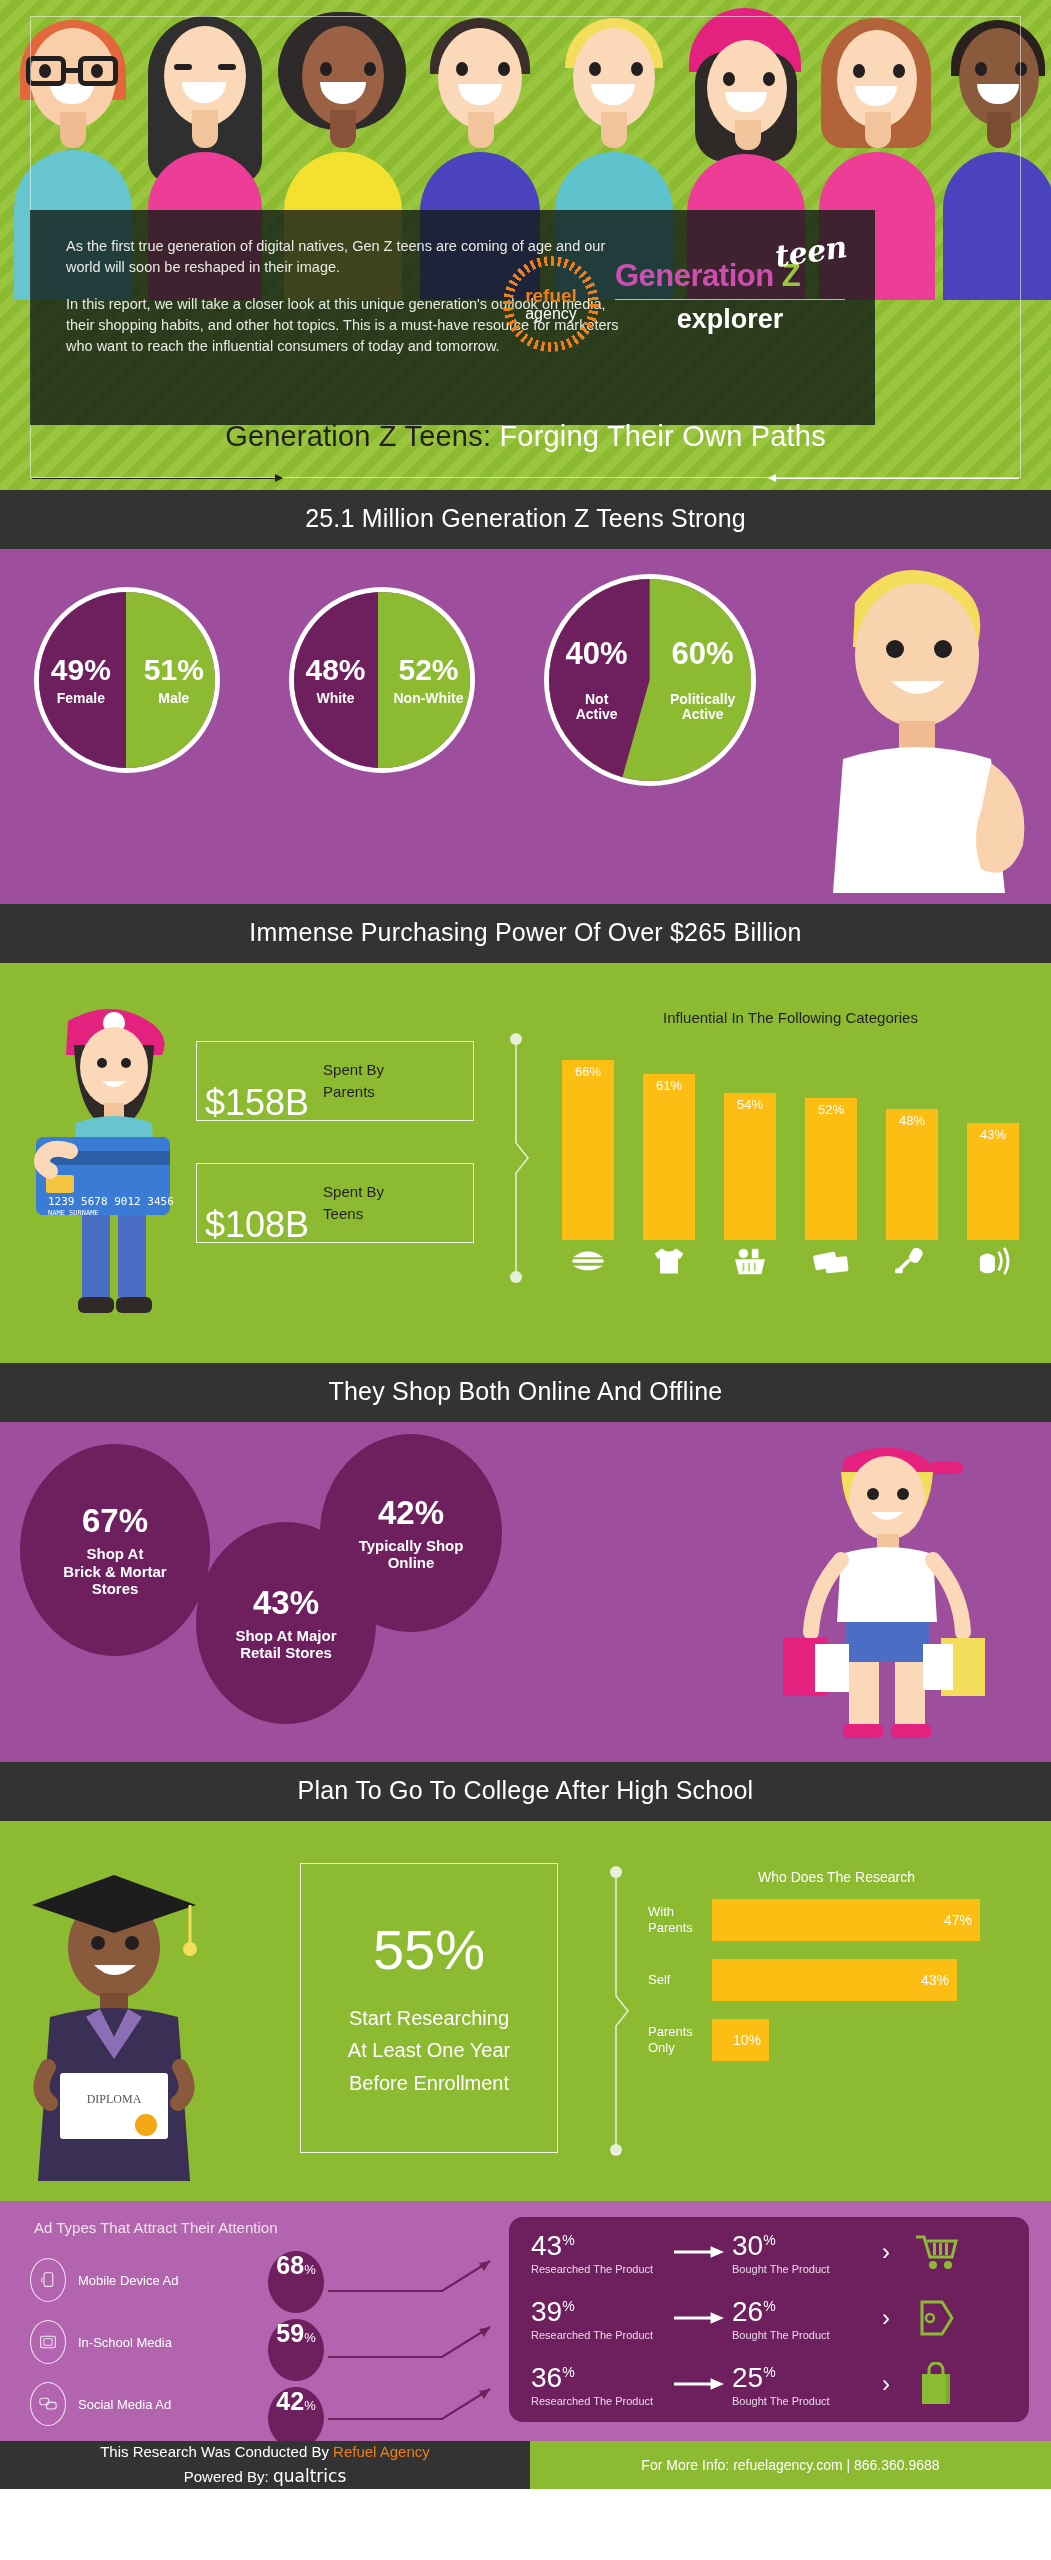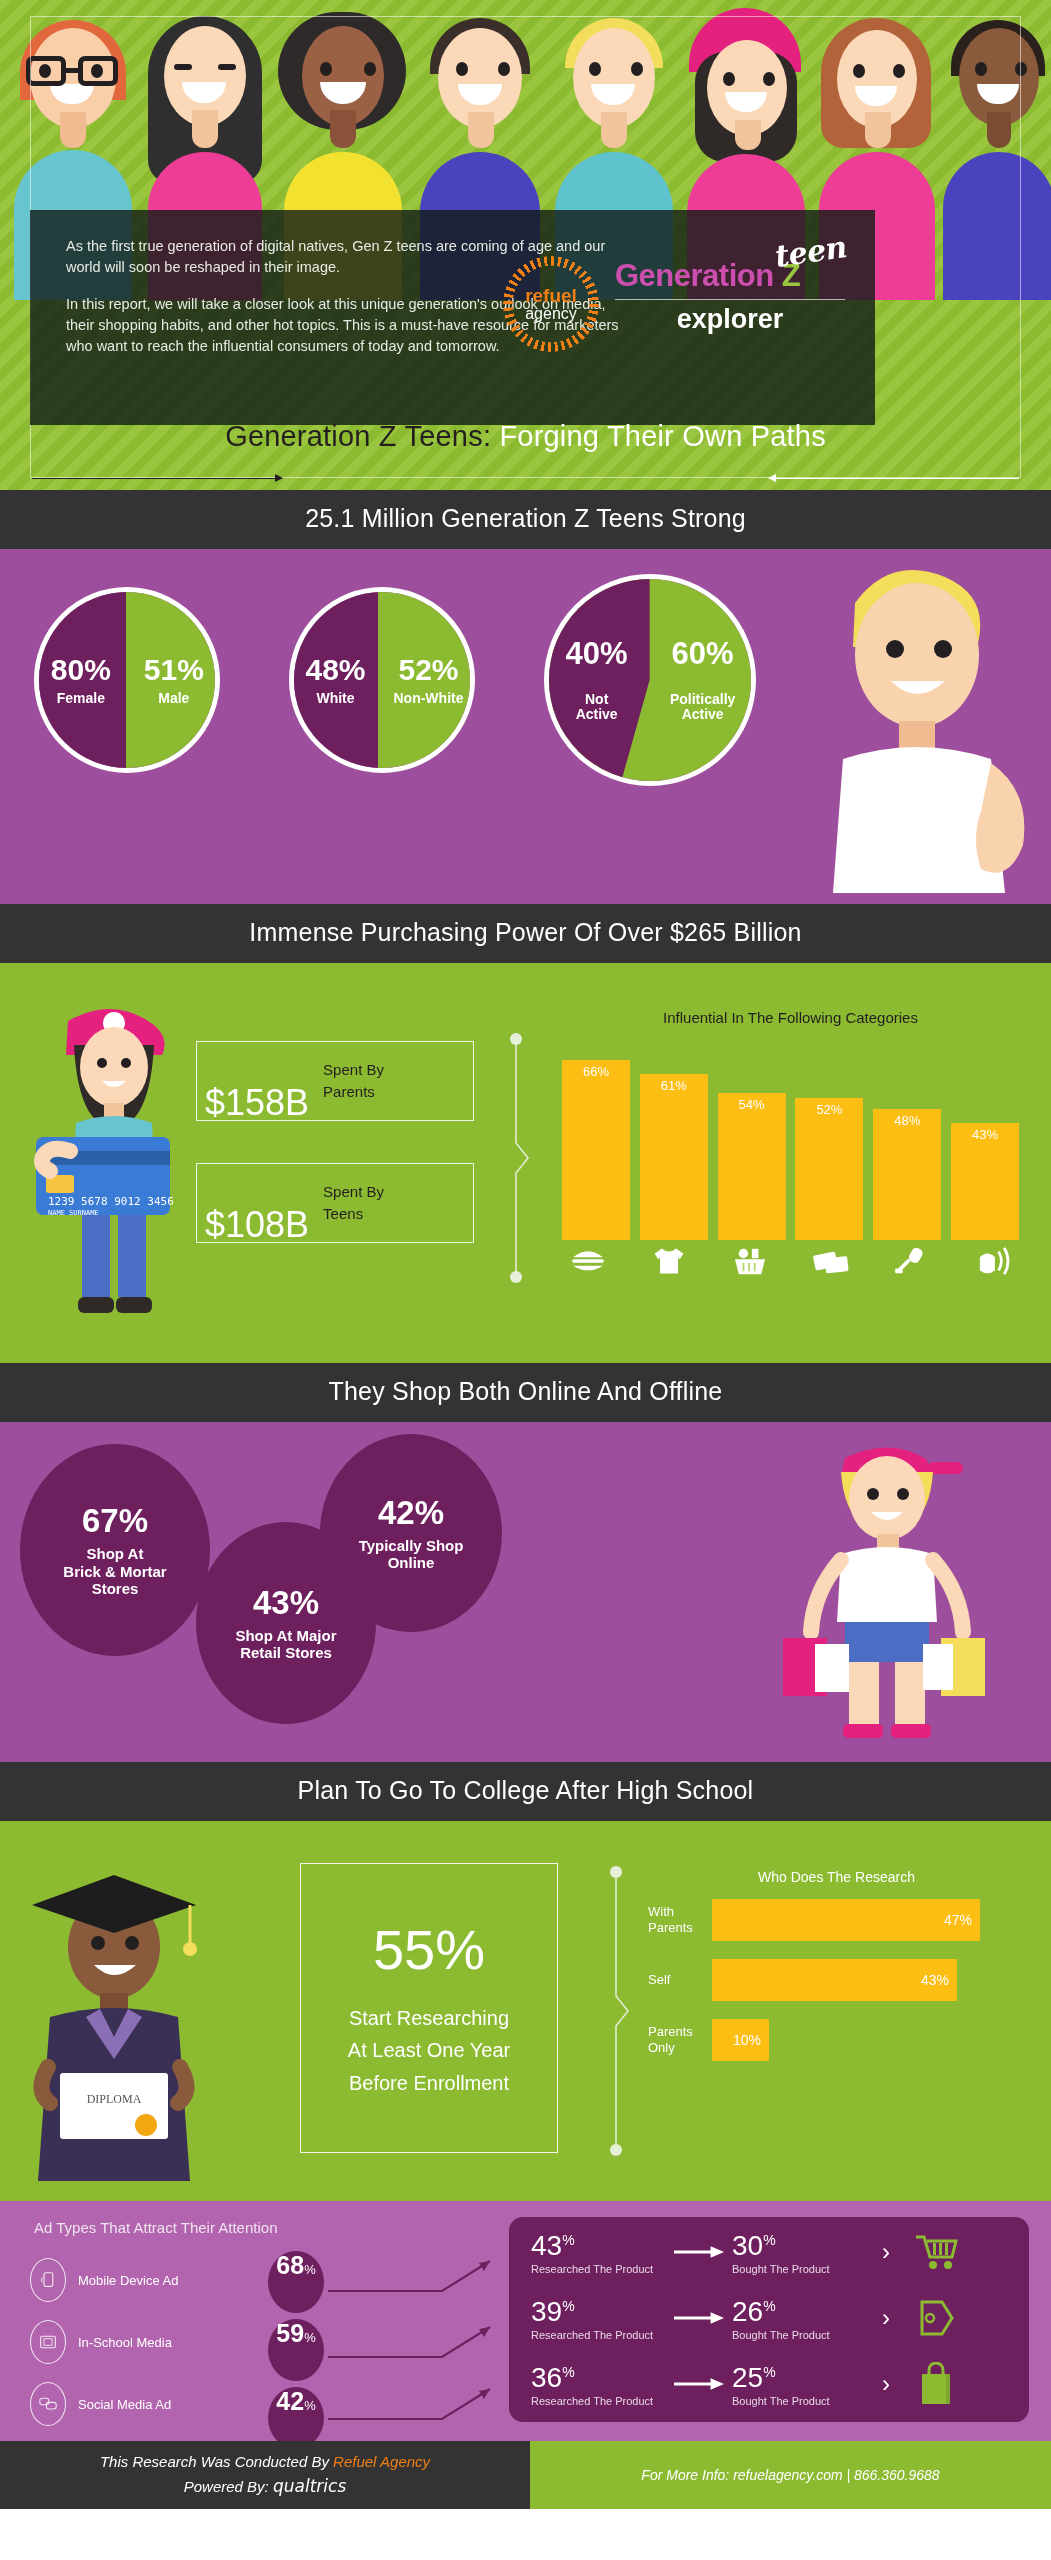--- a/index.html
+++ b/index.html
@@ -124,21 +124,21 @@
   }
   .spend-box + .spend-box { margin-top: 42px; }
   .spend-amt { font-size: 36px; color:#fff; margin-right: 14px; margin-top: 43px; }
   .spend-lab { font-size: 15px; color:#241f1f; line-height:1.45; }
 
   .bracket { position:absolute; left:510px; top:70px; width:22px; height:250px; }
 
   .cats { position:absolute; left: 556px; top: 46px; right: 26px; }
   .cats-title { text-align:center; font-size:15px; color:#241f1f; margin-bottom: 14px; }
   .bars { display:flex; align-items:flex-end; justify-content:space-between; height: 200px; padding:0 6px; }
-  .bar-col { width: 68px; display:flex; flex-direction:column; align-items:center; }
+  .bar-col { width: 52px; display:flex; flex-direction:column; align-items:center; }
   .bar {
     width: 100%; background:#fdbe14; position:relative;
     display:flex; justify-content:center;
   }
   .bar .bval { color:#fff; font-size: 13px; margin-top: 4px; }
   .cat-icons { display:flex; justify-content:space-between; padding: 4px 6px 0; }
   .cat-icon { width:52px; height:34px; display:flex; align-items:center; justify-content:center; }
 
   
   .shopping { background:#9d4e9c; position:relative; height: 340px; overflow:hidden; }
@@ -196,21 +196,21 @@
   .frow { display:flex; align-items:center; height: 62px; padding: 0 22px; margin-top: 4px; }
   .fcell { width: 135px; }
   .fcell .n { font-size: 28px; color:#fff; }
   .fcell .n sup { font-size: 14px; }
   .fcell .c { font-size: 11px; color:#e9d9e7; margin-top: 1px; }
   .farrow { width: 66px; display:flex; align-items:center; justify-content:center; }
   .fchev { width: 38px; text-align:center; color:#fff; font-size: 24px; }
   .ficon { width: 62px; display:flex; align-items:center; justify-content:center; }
 
   
-  .footer { display:flex; height: 68px; font-style: italic; }
+  .footer { display:flex; height: 48px; }
   .footer-l {
     width: 530px; background:#333333; color:#ffffff;
     display:flex; flex-direction:column; align-items:center; justify-content:center;
     font-size: 15px; line-height: 1.5;
   }
   .footer-l .orange { color:#f07f16; }
   .footer-l .qual { font-family:"DejaVu Sans", sans-serif; font-size: 17px; }
   .footer-r {
     flex:1; background:#8cbb32; color:#ffffff;
     display:flex; align-items:center; justify-content:center; font-size: 14px;
@@ -348,21 +348,21 @@
   <div class="demo">
     <div class="pies">
 
       <div class="pie">
         <div class="pie-ring">
           <div class="pie-half-l" style="left:0;width:49%;background:#6e1f5e;"></div>
           <div class="pie-half-r" style="right:0;width:51%;background:#8cbb32;"></div>
         </div>
         <div class="pie-labels">
           <div class="pie-seg">
-            <div class="num">80%</div>
+            <div class="num">49%</div>
             <div class="lab">Female</div>
           </div>
           <div class="pie-seg">
             <div class="num">51%</div>
             <div class="lab">Male</div>
           </div>
         </div>
       </div>
 
       <div class="pie">

